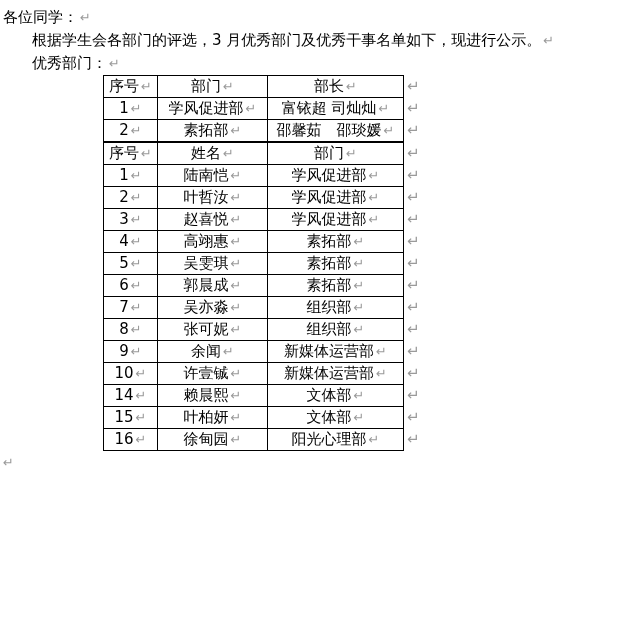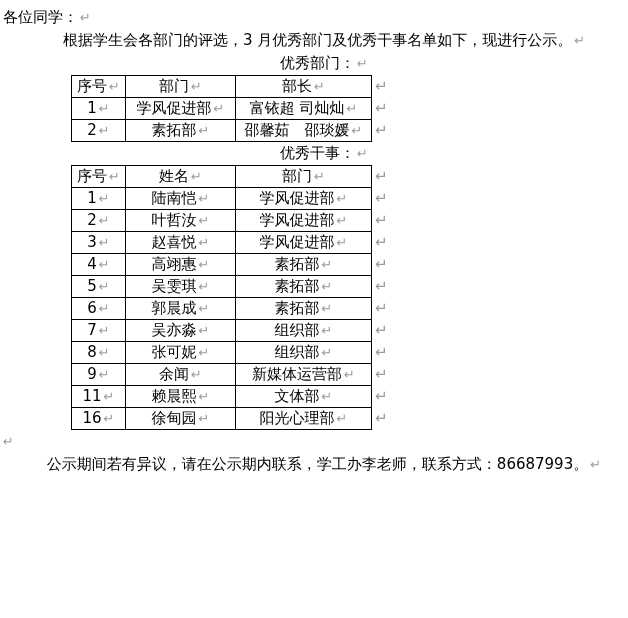--- a/index.html
+++ b/index.html
@@ -3,31 +3,31 @@
 <meta charset="utf-8">
 <style>
   html,body{margin:0;padding:0;background:#ffffff;}
   body{
     width:628px;height:618px;overflow:hidden;
     font-family:"DejaVu Sans","Liberation Sans",sans-serif;
     font-size:15px;color:#000000;
   }
   .doc{padding:6px 12px 0 3px;}
   p.line{margin:0;line-height:23px;white-space:pre;}
-  .indent{padding-left:29px;text-align:center;}
+  .indent{padding-left:29px;}
   .mark{
     color:#9a9a9a;
     font-family:"DejaVu Sans",sans-serif;
     font-size:13px;
     padding-left:2px;
   }
   table.word-table{
     border-collapse:collapse;
     table-layout:fixed;
-    margin-left:68px;
+    margin-left:100px;
     empty-cells:show;
   }
   table.word-table th,
   table.word-table td{
     border:1px solid #000000;
     height:21px;
     line-height:21px;
     padding:0;
     text-align:center;
     font-weight:normal;
@@ -80,21 +80,20 @@
         </tr>
         <tr>
           <td><span class="t">2</span><span class="mark">↵</span></td>
           <td><span class="t">素拓部</span><span class="mark">↵</span></td>
           <td><span class="t">邵馨茹　邵琰媛</span><span class="mark">↵</span></td>
           <td class="outside mark">↵</td>
         </tr>
       </tbody>
   </table>
 
-  <p class="line indent"><span class="t">优秀干事：</span><span class="mark">↵</span></p>
 
   <table class="word-table">
     <colgroup>
       <col class="c-num">
         <col class="c-mid">
         <col class="c-wide">
         <col class="c-mark">
     </colgroup>
     <tbody>
         <tr>
@@ -151,32 +150,43 @@
           <td><span class="t">组织部</span><span class="mark">↵</span></td>
           <td class="outside mark">↵</td>
         </tr>
         <tr>
           <td><span class="t">9</span><span class="mark">↵</span></td>
           <td><span class="t">余闻</span><span class="mark">↵</span></td>
           <td><span class="t">新媒体运营部</span><span class="mark">↵</span></td>
           <td class="outside mark">↵</td>
         </tr>
         <tr>
-          <td><span class="t">11</span><span class="mark">↵</span></td>
+          <td><span class="t">10</span><span class="mark">↵</span></td>
+          <td><span class="t">许壹铖</span><span class="mark">↵</span></td>
+          <td><span class="t">新媒体运营部</span><span class="mark">↵</span></td>
+          <td class="outside mark">↵</td>
+        </tr>
+        <tr>
+          <td><span class="t">14</span><span class="mark">↵</span></td>
           <td><span class="t">赖晨熙</span><span class="mark">↵</span></td>
+          <td><span class="t">文体部</span><span class="mark">↵</span></td>
+          <td class="outside mark">↵</td>
+        </tr>
+        <tr>
+          <td><span class="t">15</span><span class="mark">↵</span></td>
+          <td><span class="t">叶柏妍</span><span class="mark">↵</span></td>
           <td><span class="t">文体部</span><span class="mark">↵</span></td>
           <td class="outside mark">↵</td>
         </tr>
         <tr>
           <td><span class="t">16</span><span class="mark">↵</span></td>
           <td><span class="t">徐甸园</span><span class="mark">↵</span></td>
           <td><span class="t">阳光心理部</span><span class="mark">↵</span></td>
           <td class="outside mark">↵</td>
         </tr>
       </tbody>
   </table>
 
   <p class="line mt4"><span class="mark" style="padding-left:0;">↵</span></p>
 
 
-  <p class="line indent"><span class="t">公示期间若有异议，请在公示期内联系，学工办李老师，联系方式：86687993。</span><span class="mark">↵</span></p>
 
 </div>
 
 </body></html>

